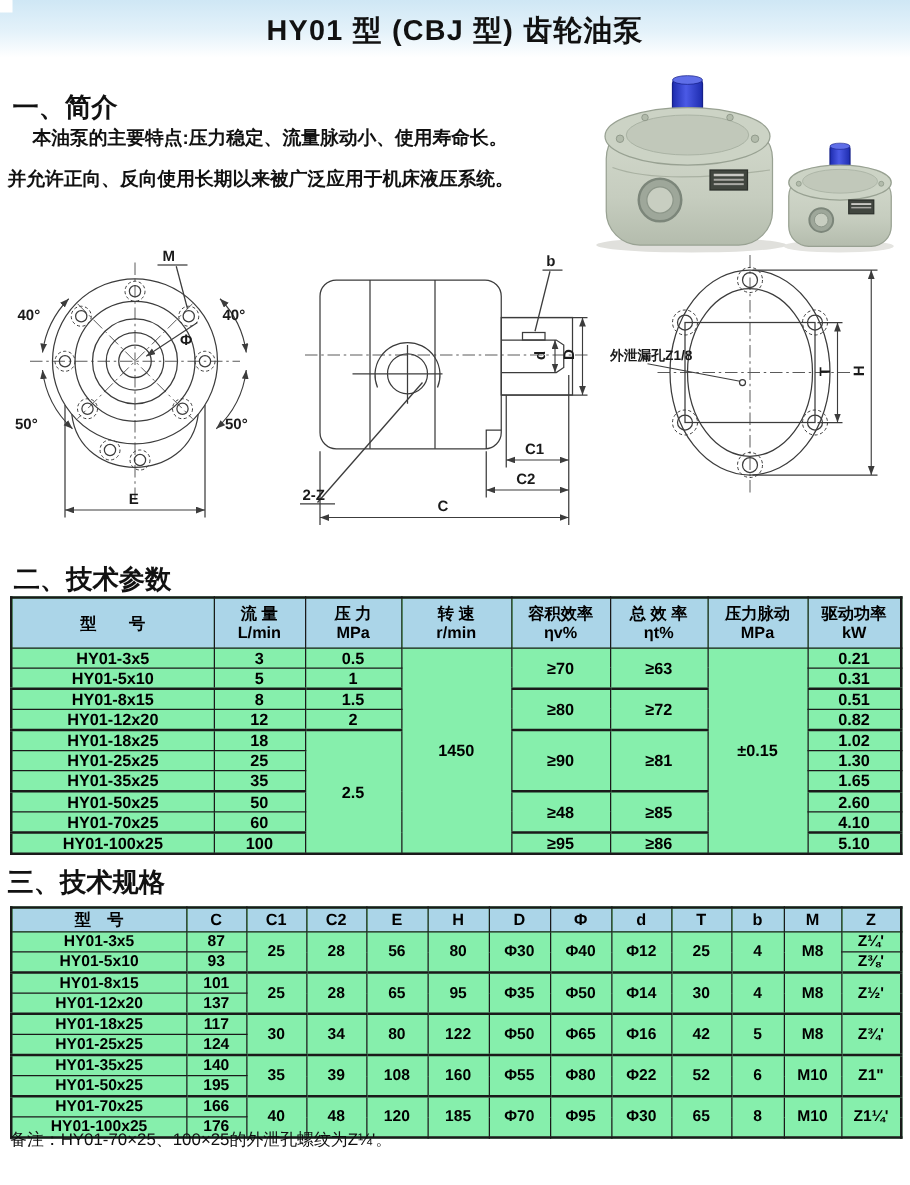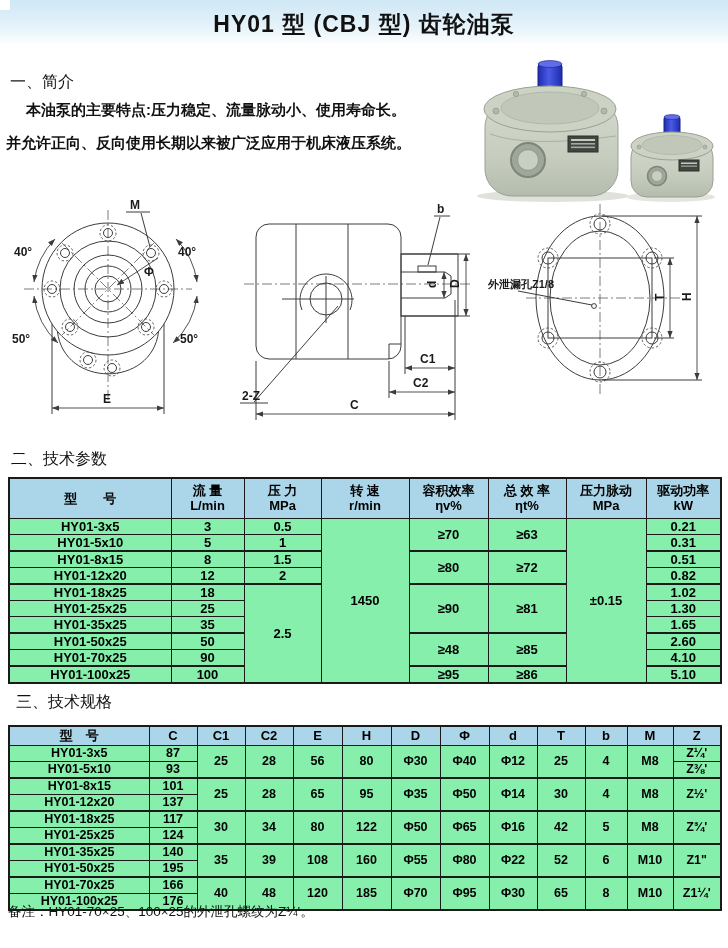--- a/index.html
+++ b/index.html
@@ -6,21 +6,21 @@
   html,body { background:#fff; }
   body {
     width:728px; height:948px; position:relative; overflow:hidden;
     font-family:"Liberation Sans","DejaVu Sans",sans-serif; color:#111;
   }
   .topband { position:absolute; left:0; top:0; width:728px; height:46px;
     background:linear-gradient(180deg,#cfe7f5 0%,#e4f2fa 55%,#ffffff 100%); }
   .corner-white { position:absolute; left:0; top:0; width:10px; height:10px; background:#fff; }
   .page-title { position:absolute; top:9px; left:0; width:728px; text-align:center;
     font-size:23px; font-weight:bold; letter-spacing:1px; }
-  .sec-heading { position:absolute; font-size:16px; font-weight:normal; }
+  .sec-heading { position:absolute; font-size:21px; font-weight:bold; }
   .intro-line { position:absolute; font-size:15px; font-weight:bold; white-space:nowrap; }
   .abs { position:absolute; }
 
   table { border-collapse:collapse; table-layout:fixed; width:712px; background:#86efac; }
   td,th { border:1px solid #1a1a1a; text-align:center; vertical-align:middle;
     font-weight:bold; color:#000; padding:0; overflow:hidden; }
   .t1,.t2 { border:2px solid #1a1a1a; }
   .t1 th { background:#abd5e8; font-size:13px; line-height:15px; height:40px; }
   .t1 td { font-size:13px; height:15px; line-height:15px; }
   .t2 th { background:#abd5e8; font-size:13px; height:18px; line-height:18px; }
@@ -339,34 +339,34 @@
     </tr>
     <tr class="g">
       <td>HY01-50x25</td>
       <td>50</td>
       <td rowspan="2">≥48</td>
       <td rowspan="2">≥85</td>
       <td>2.60</td>
     </tr>
     <tr>
       <td>HY01-70x25</td>
-      <td>90</td>
+      <td>60</td>
       <td>4.10</td>
     </tr>
     <tr class="g">
       <td>HY01-100x25</td>
       <td>100</td>
       <td>≥95</td>
       <td>≥86</td>
       <td>5.10</td>
     </tr>
   </tbody>
 </table>
 
-<div class="sec-heading" style="left:16px; top:692px;">三、技术规格</div>
+<div class="sec-heading" style="left:6px; top:692px;">三、技术规格</div>
 
 <table class="t2 abs" style="left:8px; top:725px;">
   <colgroup>
     <col style="width:140px">
       <col style="width:48px">
       <col style="width:48px">
       <col style="width:48px">
     <col style="width:49px">
       <col style="width:49px">
       <col style="width:49px">

